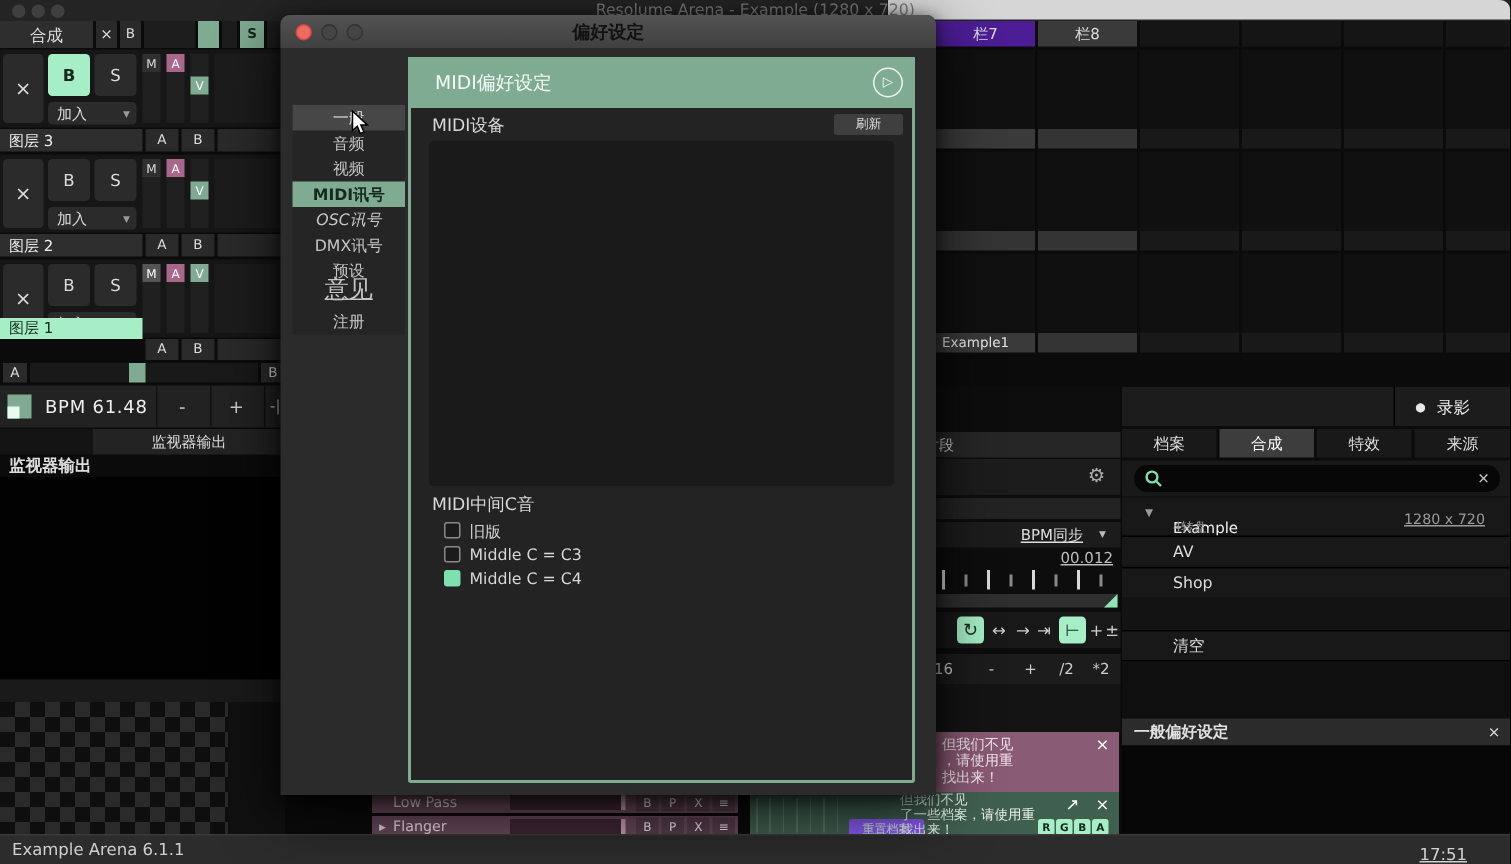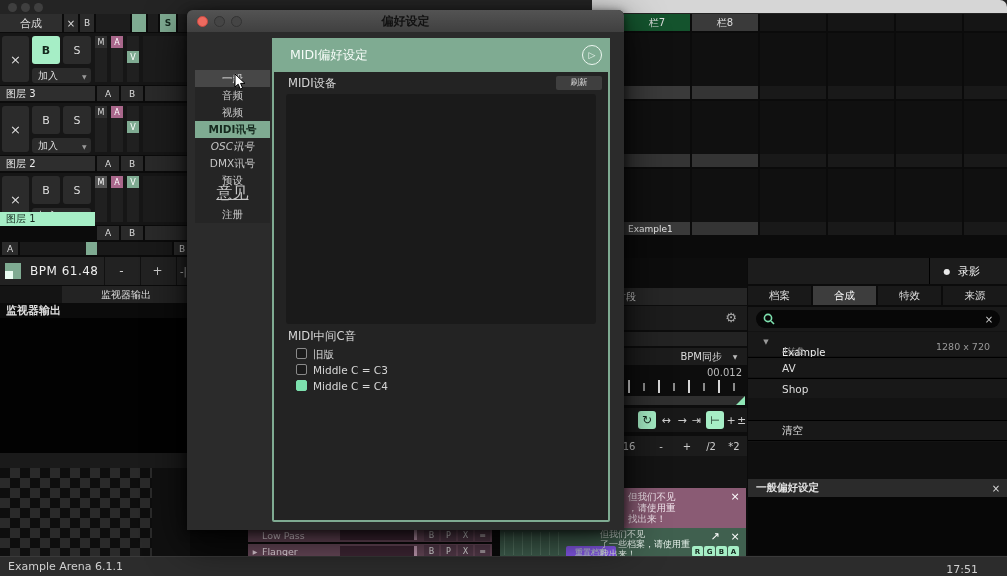--- a/index.html
+++ b/index.html
@@ -1,21 +1,21 @@
 <!DOCTYPE html>
 <html><head>
 <meta charset="utf-8">
 <style>
   html,body{margin:0;padding:0;background:#000;}
   .screen{position:relative;width:1007px;height:576px;overflow:hidden;background:#0b0b0b;
           font-family:"DejaVu Sans","Liberation Sans",sans-serif;-webkit-font-smoothing:antialiased;}
   .ab{position:absolute;box-sizing:border-box;}
   .c{display:flex;align-items:center;justify-content:center;}
   .l{display:flex;align-items:center;justify-content:flex-start;}
-  .r{display:flex;align-items:center;justify-content:flex-end;}
+  .r{display:flex;align-items:center;justify-content:flex-end;text-decoration:underline;}
   .cell{background:#1d1d1d;}
   .btn{background:#2b2b2b;border-radius:3px;color:#ddd;}
   .mint{background:#a6eec6;color:#15291e;}
   .sage{background:#7fab92;color:#15291e;}
   .pinkbox{background:#a9678b;color:#fff;}
   .circle{border-radius:50%;}
   .checker{background:repeating-conic-gradient(#2a2a2a 0% 25%, #0e0e0e 25% 50%);background-size:20px 20px;}
   .ck{width:11px;height:11px;border:1px solid #8a8a8a;background:#1b1b1b;border-radius:2px;}
   .ck.on{background:#7de0ae;border-color:#7de0ae;}
   .dlg-shadow{box-shadow:0 12px 40px rgba(0,0,0,.75),0 2px 10px rgba(0,0,0,.6);}
@@ -24,20 +24,21 @@
 </head>
 <body>
 
 <div class="screen">
 
   <div class="ab" style="left:0;top:0;width:1007px;height:14px;background:#242424;"></div>
   <div class="ab" style="left:592px;top:0;width:415px;height:13px;background:#d6d6d6;border-radius:0 7px 0 0;"></div>
   <div class="ab circle" style="left:8px;top:3px;width:9px;height:9px;background:#3f3f3f;"></div>
   <div class="ab circle" style="left:21px;top:3px;width:9px;height:9px;background:#3f3f3f;"></div>
   <div class="ab circle" style="left:34px;top:3px;width:9px;height:9px;background:#3f3f3f;"></div>
+  <div class="ab c" style="left:0;top:0;width:1007px;height:13px;font-size:10.5px;color:#7b7b7b;">Resolume Arena - Example (1280 x 720)</div>
 
   <div class="ab c" style="left:0;top:14px;width:62px;height:18px;background:#2e2e2e;font-size:11px;color:#ddd;">合成</div>
   <div class="ab c" style="left:64px;top:14px;width:14px;height:18px;background:#2a2a2a;font-size:10px;color:#ddd;">×</div>
   <div class="ab c" style="left:80px;top:14px;width:14px;height:18px;background:#2a2a2a;font-size:9px;color:#ddd;">B</div>
   <div class="ab cell" style="left:96px;top:14px;width:34px;height:18px;"></div>
   <div class="ab sage" style="left:132px;top:14px;width:14px;height:18px;"></div>
   <div class="ab cell" style="left:148px;top:14px;width:10px;height:18px;"></div>
   <div class="ab c sage" style="left:160px;top:14px;width:16px;height:18px;font-size:9px;font-weight:bold;">S</div>
   <div class="ab cell" style="left:178px;top:14px;width:12px;height:18px;"></div>
 
@@ -110,21 +111,21 @@
 
   <div class="ab" style="left:0;top:286px;width:190px;height:17px;background:#141414;"></div>
   <div class="ab c" style="left:62px;top:286px;width:128px;height:17px;background:#232323;font-size:10px;color:#ddd;">监视器输出</div>
   <div class="ab l" style="left:6px;top:303px;width:180px;height:15px;font-size:11px;font-weight:bold;color:#ddd;">监视器输出</div>
   <div class="ab" style="left:0;top:318px;width:190px;height:135px;background:#020202;"></div>
   <div class="ab" style="left:0;top:453px;width:190px;height:15px;background:#1a1a1a;"></div>
   <div class="ab" style="left:0;top:468px;width:190px;height:88px;background:#101010;"></div>
   <div class="ab checker" style="left:0;top:468px;width:152px;height:88px;"></div>
 
   <div class="ab" id="clipgrid" style="left:610px;top:0;width:397px;height:258px;">
-      <div class="ab c" style="left: 14px; top: 14px; width: 66px; height: 17px; background: #14532d; font-size: 10px; color: rgb(221, 221, 221);">栏7</div>
+      <div class="ab c" style="left: 14px; top: 14px; width: 66px; height: 17px; background: #4c1d95; font-size: 10px; color: rgb(221, 221, 221);">栏7</div>
       <div class="ab c" style="left: 82px; top: 14px; width: 66px; height: 17px; background: rgb(58, 58, 58); font-size: 10px; color: rgb(221, 221, 221);">栏8</div>
       <div class="ab c" style="left: 150px; top: 14px; width: 66px; height: 17px; background: rgb(21, 21, 21); font-size: 10px; color: rgb(221, 221, 221);"></div>
       <div class="ab c" style="left: 218px; top: 14px; width: 66px; height: 17px; background: rgb(21, 21, 21); font-size: 10px; color: rgb(221, 221, 221);"></div>
       <div class="ab c" style="left: 286px; top: 14px; width: 66px; height: 17px; background: rgb(21, 21, 21); font-size: 10px; color: rgb(221, 221, 221);"></div>
       <div class="ab c" style="left: 354px; top: 14px; width: 43px; height: 17px; background: rgb(21, 21, 21); font-size: 10px; color: rgb(221, 221, 221);"></div>
       <div class="ab" style="left: 14px; top: 33px; width: 66px; height: 66px; background: rgb(16, 16, 16);"></div>
       <div class="ab l" style="left: 14px; top: 86px; width: 66px; height: 13px; background: rgb(58, 58, 58); font-size: 9px; color: rgb(232, 232, 232); padding-left: 4px;"></div>
       <div class="ab" style="left: 82px; top: 33px; width: 66px; height: 66px; background: rgb(16, 16, 16);"></div>
       <div class="ab l" style="left: 82px; top: 86px; width: 66px; height: 13px; background: rgb(52, 52, 52); font-size: 9px; color: rgb(232, 232, 232); padding-left: 4px;"></div>
       <div class="ab" style="left: 150px; top: 33px; width: 66px; height: 66px; background: rgb(16, 16, 16);"></div>

